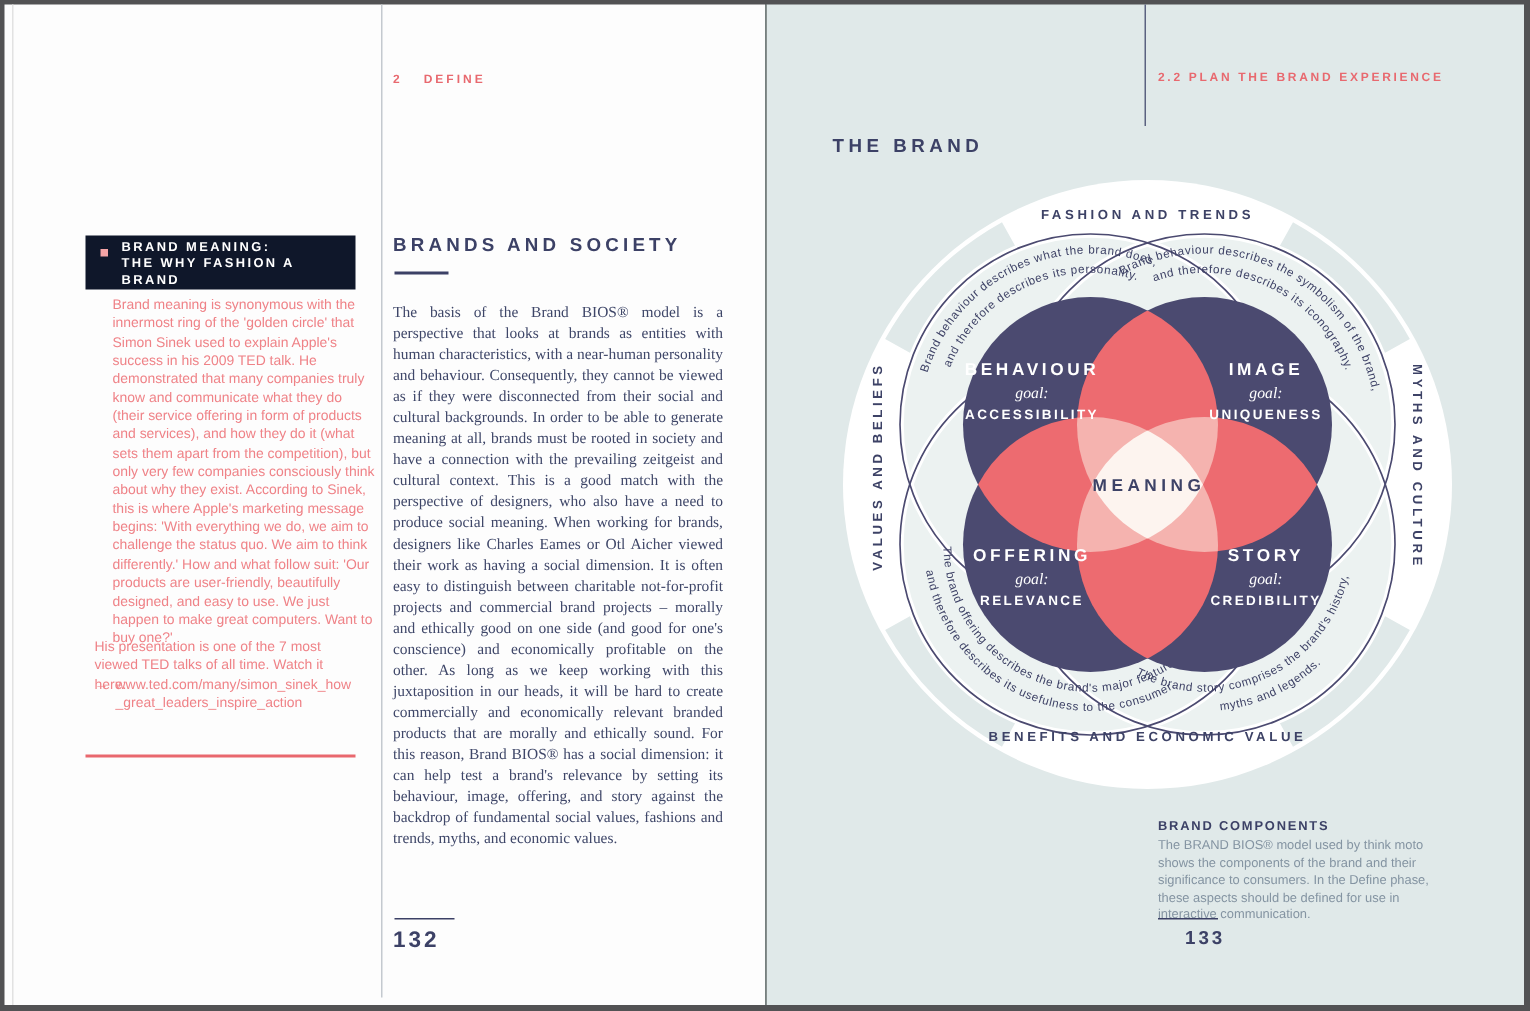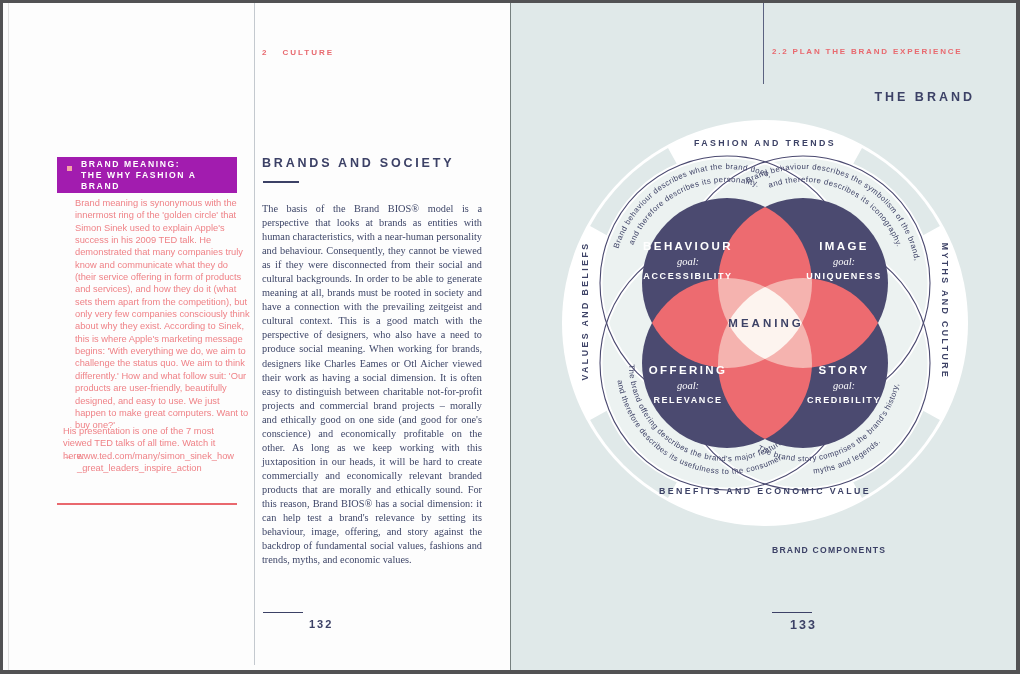--- a/index.html
+++ b/index.html
@@ -12,46 +12,46 @@
   .abs{position:absolute;}
   
   #left-page{left:3px;top:3px;width:507px;height:667px;background:#fdfdfd;}
   #right-page{left:511px;top:3px;width:505px;height:667px;background:#e0e9e9;}
   #spine{left:510px;top:3px;width:1px;height:667px;background:#76807f;}
   #page-edge-line{left:8px;top:3px;width:1px;height:667px;background:#e2e2e2;}
   #col-divider{left:254px;top:3px;width:1px;height:662px;background:#c4c9cf;}
   #rp-header-line{left:763px;top:3px;width:1px;height:81px;background:#5b6280;}
 
   
-  #sidebar-box{left:57px;top:157px;width:180px;height:36px;background:#a21caf;color:#ffffff;
+  #sidebar-box{left:57px;top:157px;width:180px;height:36px;background:#0f172a;color:#ffffff;
     display:flex;align-items:center;}
   #sidebar-bullet{width:5px;height:5px;background:#f4a4a6;margin:0 9px 0 10px;flex:0 0 auto;align-self:flex-start;margin-top:9px;}
   #sidebar-title{font-size:8.6px;font-weight:bold;letter-spacing:1.6px;line-height:11px;padding-top:1px;}
   .sb-text{color:#ef8287;font-size:9.3px;line-height:12.35px;}
   #sidebar-p1{left:63px;top:197px;width:176px;margin-left:12px;}
   #sidebar-p2{left:63px;top:425px;width:176px;}
   #sidebar-link{left:63px;top:450px;width:176px;display:flex;}
   #sidebar-link .arrow{flex:0 0 14px;}
   #sidebar-link .url{word-break:break-all;width:160px;}
   #sidebar-rule{left:57px;top:503px;width:180px;height:2px;background:#e9686e;}
 
   
   #lp-header{left:262px;top:48px;color:#e8696f;font-size:8px;font-weight:bold;letter-spacing:2px;}
   #lp-header .num{margin-right:14px;}
   #article-title{left:262px;top:156px;color:#3c4166;font-size:12.5px;font-weight:bold;letter-spacing:2.8px;text-align:center;}
   #article-rule{left:263px;top:181px;width:36px;height:2px;background:#3c4166;}
   #article-body{left:262px;top:202px;width:220px;color:#3e4668;
     font-family:"Liberation Serif",serif;font-size:10.3px;line-height:14.05px;text-align:justify;}
   .pagenum-rule{width:40px;height:1px;background:#3c4166;}
   #lp-footer-rule{left:263px;top:612px;}
-  #lp-pagenum{left:262px;top:618px;color:#3c4166;font-size:11px;font-weight:bold;letter-spacing:2px;margin-left:47px;}
+  #lp-pagenum{left:262px;top:618px;color:#3c4166;font-size:15px;font-weight:bold;letter-spacing:2px;}
 
   
   #rp-header{left:772px;top:47px;color:#e8696f;font-size:8px;font-weight:bold;letter-spacing:1.8px;text-align:right;}
-  #rp-title{left:555px;top:90px;width:420px;text-align:right;color:#3c4166;font-size:12.5px;font-weight:bold;letter-spacing:3px;}
+  #rp-title{left:555px;top:90px;width:420px;text-align:left;color:#3c4166;font-size:12.5px;font-weight:bold;letter-spacing:3px;}
 
   
   #caption{left:772px;top:545px;width:200px;}
   #caption-title{color:#3c4166;font-size:8.6px;font-weight:bold;letter-spacing:1.2px;margin-bottom:3px;}
   #caption-body{color:#8494a2;font-size:8.6px;line-height:11.6px;}
   #rp-footer-rule{left:772px;top:612px;}
   #rp-pagenum{left:772px;top:618px;color:#3c4166;font-size:12.5px;font-weight:bold;letter-spacing:2px;margin-left:18px;}
 
   #diagram{left:555px;top:113px;}
   svg text{font-family:"Liberation Sans",sans-serif;}
@@ -66,21 +66,21 @@
 <body>
 
 <div class="abs" id="left-page"></div>
 <div class="abs" id="right-page"></div>
 <div class="abs" id="spine"></div>
 <div class="abs" id="page-edge-line"></div>
 <div class="abs" id="col-divider"></div>
 <div class="abs" id="rp-header-line"></div>
 
 <div class="abs" id="lp-header">
-  <span class="num">2</span><span>CULTURE</span>
+  <span class="num">2</span><span>DEFINE</span>
 </div>
 
 <div class="abs" id="sidebar-box">
   <span id="sidebar-bullet"></span>
   <span id="sidebar-title">
     <span>BRAND MEANING:</span><br>
     <span>THE WHY FASHION A BRAND</span>
   </span>
 </div>
 <div class="abs sb-text" id="sidebar-p1">Brand meaning is synonymous with the innermost ring of the 'golden circle' that Simon Sinek used to explain Apple's success in his 2009 TED talk. He demonstrated that many companies truly know and communicate what they do (their service offering in form of products and services), and how they do it (what sets them apart from the competition), but only very few companies consciously think about why they exist. According to Sinek, this is where Apple's marketing message begins: 'With everything we do, we aim to challenge the status quo. We aim to think differently.' How and what follow suit: 'Our products are user-friendly, beautifully designed, and easy to use. We just happen to make great computers. Want to buy one?'</div>
@@ -231,15 +231,16 @@
   <g text-anchor="middle">
     <text class="ringlab" x="210" y="33">FASHION AND TRENDS</text>
     <text class="ringlab" x="210" y="381">BENEFITS AND ECONOMIC VALUE</text>
     <text class="ringlab" x="33" y="198" transform="rotate(-90 33 198)">VALUES AND BELIEFS</text>
     <text class="ringlab" x="387" y="198" transform="rotate(90 387 198)">MYTHS AND CULTURE</text>
   </g>
 </svg>
 
 <div class="abs" id="caption">
   <div id="caption-title">BRAND COMPONENTS</div>
+  <div id="caption-body">The BRAND BIOS® model used by think moto shows the components of the brand and their significance to consumers. In the Define phase, these aspects should be defined for use in interactive communication.</div>
 </div>
 <div class="abs pagenum-rule" id="rp-footer-rule"></div>
 <div class="abs" id="rp-pagenum">133</div>
 
 </body></html>

